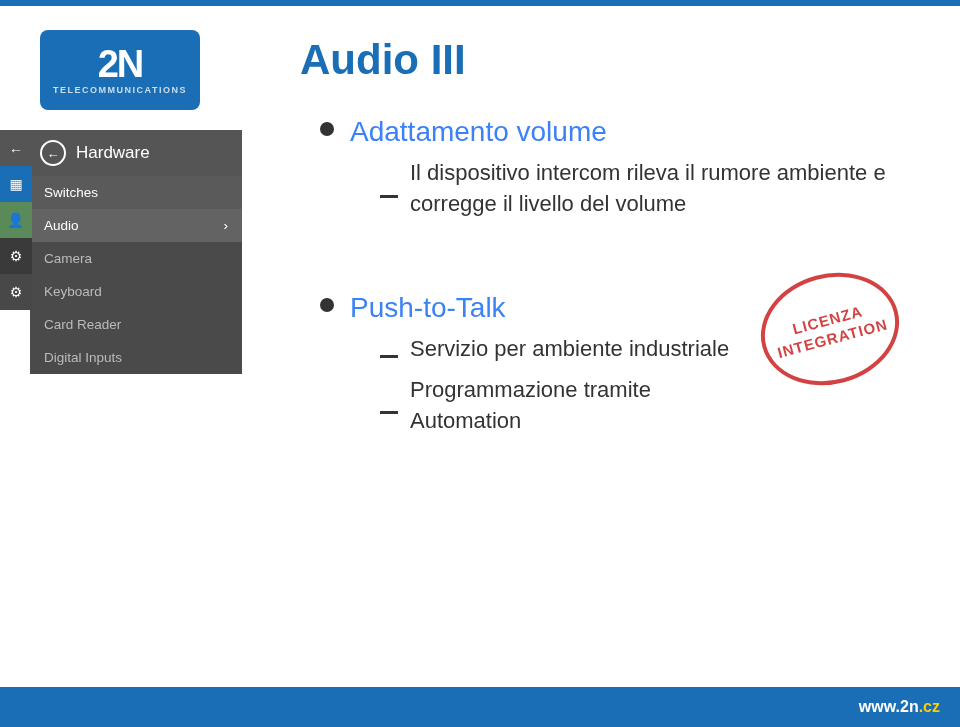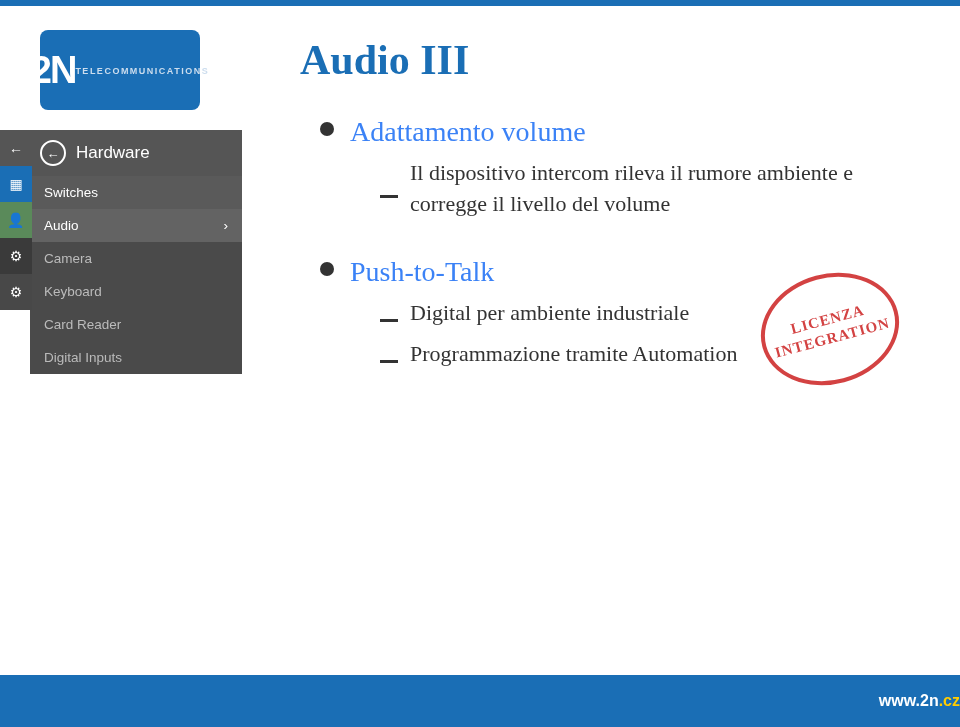--- a/index.html
+++ b/index.html
@@ -32,21 +32,21 @@
       align-items: center;
       justify-content: center;
     }
 
     .logo-box {
       width: 160px;
       height: 80px;
       background: #1a6eb5;
       border-radius: 8px;
       display: flex;
-      flex-direction: row;
+      flex-direction: column;
       align-items: center;
       justify-content: center;
       color: white;
       text-align: center;
     }
 
     .logo-2n {
       font-size: 38px;
       font-weight: 900;
       color: white;
@@ -78,21 +78,20 @@
     .icon-strip-item.darkgray { background: #444; }
 
     
     .main-content {
       position: absolute;
       top: 6px;
       left: 250px;
       right: 0;
       bottom: 46px;
       padding: 20px 40px 20px 50px;
-      font-family: Liberation Serif, serif;
     }
 
     .page-title {
       font-size: 42px;
       font-weight: 800;
       color: #1a6eb5;
       margin-bottom: 30px;
       margin-top: 10px;
     }
 
@@ -154,20 +153,21 @@
 
     
     .ptalk-row {
       display: flex;
       align-items: flex-start;
       justify-content: space-between;
     }
 
     .ptalk-content {
       flex: 1;
+      margin-top: 36px;
     }
 
     
     .license-stamp {
       width: 140px;
       height: 110px;
       flex-shrink: 0;
       position: relative;
       margin-top: 20px;
       margin-right: 20px;
@@ -189,25 +189,26 @@
       letter-spacing: 1px;
       line-height: 1.3;
       text-align: center;
       opacity: 0.85;
     }
 
     
     .bottom-bar {
       position: absolute;
       bottom: 0; left: 0; right: 0;
-      height: 52px;
+      height: 40px;
       background: #1a6eb5;
       display: flex;
       align-items: center;
       justify-content: flex-end;
+      padding-right: 20px;
     }
 
     .bottom-url {
       color: white;
       font-size: 16px;
       font-weight: 600;
     }
 
     .bottom-url span.cz {
       color: #ffcc00;
@@ -340,21 +341,21 @@
 
     <div class="ptalk-row">
       <div class="ptalk-content">
         <div class="bullet-item">
           <div class="bullet-dot"></div>
           <div>
             <div class="bullet-text">Push-to-Talk</div>
             <div class="sub-items">
               <div class="sub-item">
                 <div class="sub-dash"></div>
-                <div class="sub-text">Digital per ambiente industriale</div>
+                <div class="sub-text">Servizio per ambiente industriale</div>
               </div>
               <div class="sub-item">
                 <div class="sub-dash"></div>
                 <div class="sub-text">Programmazione tramite Automation</div>
               </div>
             </div>
           </div>
         </div>
       </div>
 

